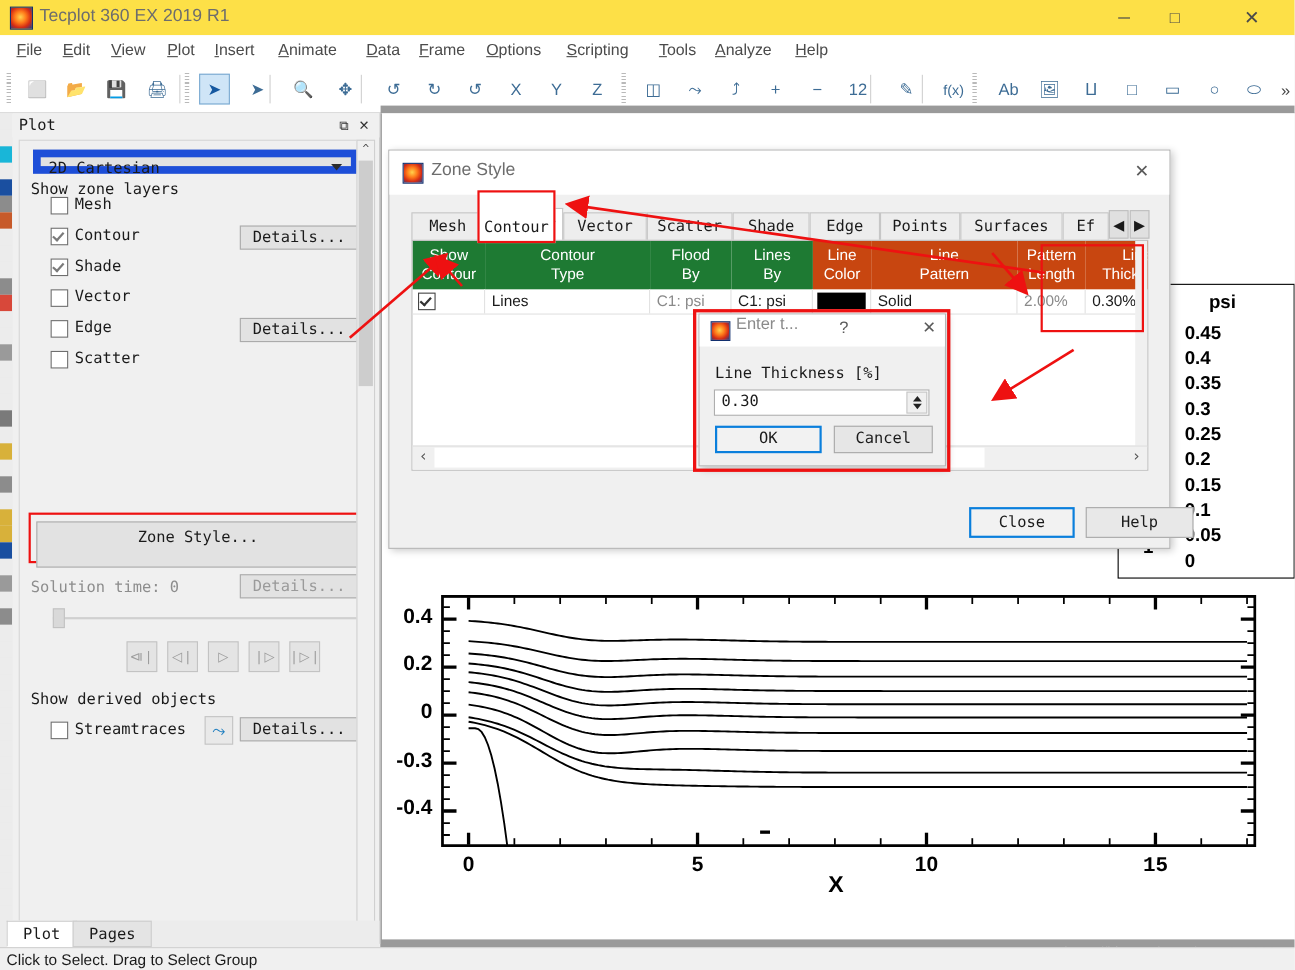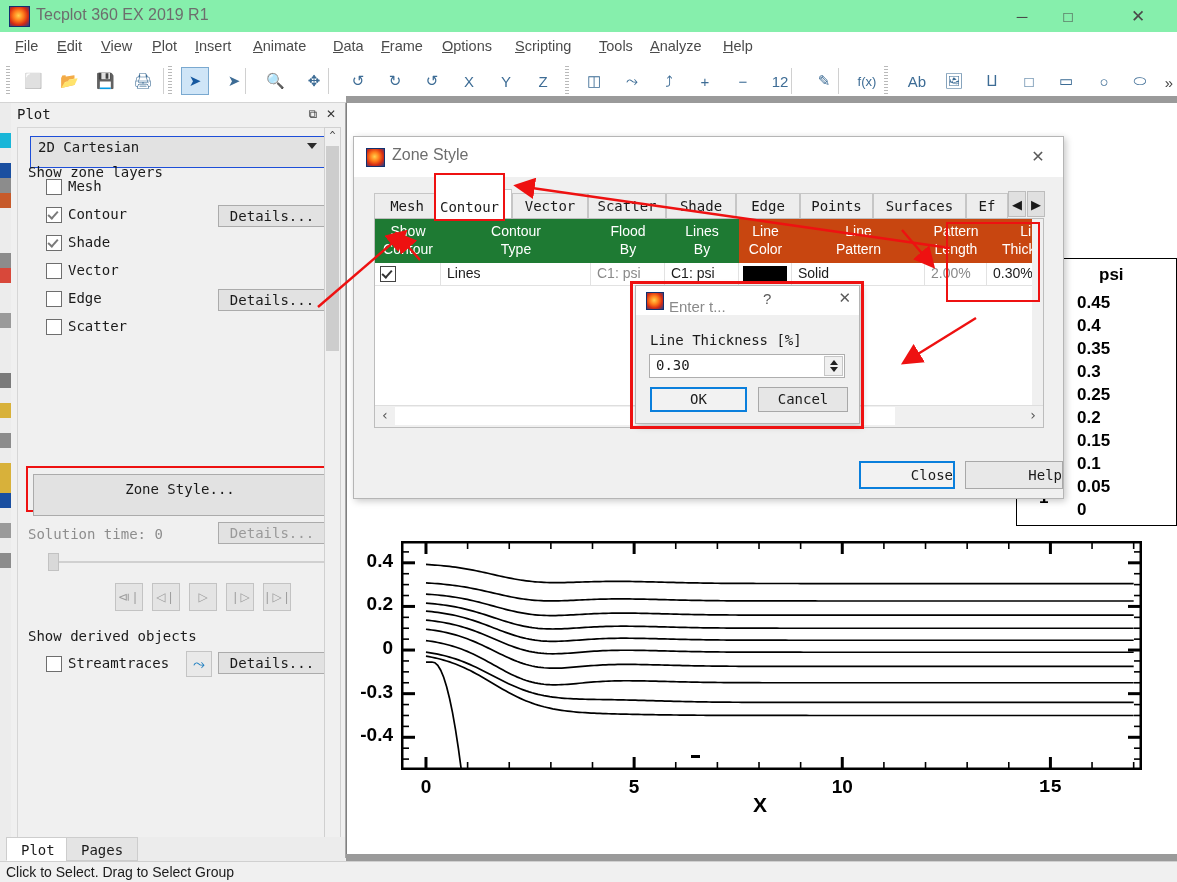--- a/index.html
+++ b/index.html
@@ -5,21 +5,21 @@
   html,body{margin:0;padding:0;}
   body{
     width:1177px;height:882px;overflow:hidden;position:relative;
     background:#f0f0f0;
     font-family:"Liberation Sans",sans-serif;
     font-size:13px;color:#1a1a1a;
   }
   .mono{font-family:"DejaVu Sans Mono","Liberation Mono",monospace;}
 
   
-  #titlebar{position:absolute;left:0;top:0;width:1177px;height:32px;background:#86efac;}
+  #titlebar{position:absolute;left:0;top:0;width:1177px;height:32px;background:#fde047;}
   #titlebar .app-icon{position:absolute;left:9px;top:6px;width:19px;height:19px;
     background:radial-gradient(circle at 45% 45%, #ffd24d 0%, #ff7a1a 35%, #d42b14 65%, #1b3f8f 100%);
     border:1px solid #12306e;}
   #titlebar .title-text{position:absolute;left:36px;top:6px;font-size:16px;color:#6d6d6d;}
   .winbtn{position:absolute;top:0;width:46px;height:32px;color:#4a4a4a;font-size:15px;
     display:flex;align-items:center;justify-content:center;}
   #btn-min{right:132px;}
   #btn-max{right:86px;}
   #btn-close{right:16px;width:46px;font-size:17px;}
 
@@ -54,22 +54,22 @@
   #sb-body{position:absolute;left:6px;top:24px;width:316px;height:726px;background:#f0f0f0;
     border:1px solid #d6d6d6;box-sizing:border-box;overflow:hidden;}
   #sb-scroll{position:absolute;right:4px;top:24px;width:17px;height:726px;background:#f0f0f0;
     border:1px solid #d0d0d0;box-sizing:border-box;}
   #sb-scroll .arr{position:absolute;left:0;width:15px;height:16px;text-align:center;font-size:10px;
     color:#444;line-height:16px;}
   #sb-scroll .arr.up{top:0;}
   #sb-scroll .arr.dn{bottom:0;}
   #sb-scroll .thumb{position:absolute;left:1px;top:18px;width:13px;height:205px;background:#cdcdcd;}
 
-  .combo{position:absolute;left:12px;top:8px;width:296px;height:32px;background:#e2e2e2;
-    border:1px solid #1d4ed8;box-sizing:border-box;}
+  .combo{position:absolute;left:12px;top:8px;width:296px;height:22px;background:#e2e2e2;
+    border:7px solid #1d4ed8;box-sizing:border-box;}
   .combo .txt{position:absolute;left:7px;top:2px;font-size:14px;}
   .combo .car{position:absolute;right:8px;top:6px;width:0;height:0;border-left:5px solid transparent;
     border-right:5px solid transparent;border-top:6px solid #2b2b2b;}
   .sec-title{position:absolute;left:10px;font-size:14px;color:#1a1a1a;}
   .chkrow{position:absolute;left:28px;height:20px;}
   .cbx{position:absolute;left:0;top:1px;width:14px;height:14px;background:#fff;border:1px solid #6e6e6e;}
   .cbx.on:after{content:"";position:absolute;left:3px;top:1px;width:4px;height:8px;
     border:solid #7a7a7a;border-width:0 2px 2px 0;transform:rotate(42deg);}
   .chkrow .cl{position:absolute;left:22px;top:0px;font-size:14px;}
   .btn-det{position:absolute;width:108px;height:22px;background:#e2e2e2;border:1px solid #ababab;
@@ -161,31 +161,31 @@
   #tbl-vscroll{position:absolute;right:0;top:0;width:11px;height:188px;background:#f0f0f0;}
 
   #zs-selrow{position:absolute;left:20px;top:300px;width:670px;height:28px;}
   #zs-selrow .lb{position:absolute;left:0;top:4px;font-size:14px;}
   #zs-selrow .fld{position:absolute;left:163px;top:0;width:275px;height:26px;background:#fff;
     border:1px solid #b0b0b0;box-sizing:border-box;}
   #zs-selrow .bt{position:absolute;top:0;height:26px;background:#e2e2e2;border:1px solid #ababab;
     box-sizing:border-box;text-align:center;line-height:24px;font-size:14px;}
 
   #zs-foot .bt{position:absolute;top:324px;height:28px;background:#e8e8e8;
-    border:1px solid #a8a8a8;box-sizing:border-box;text-align:right;line-height:26px;font-size:14px;}
+    border:1px solid #a8a8a8;box-sizing:border-box;text-align:center;line-height:26px;font-size:14px;margin-left:22px;}
   #zs-foot .bt.def{border:2px solid #0a7fdc;background:#f2f2f2;line-height:24px;}
 
   
   #entdlg{position:absolute;left:635px;top:285px;width:225px;height:139px;background:#f0f0f0;
     border:1px solid #b5b5b5;box-sizing:border-box;box-shadow:2px 2px 7px rgba(0,0,0,.25);z-index:20;}
   #ent-title{position:absolute;left:0;top:0;width:223px;height:29px;background:#ffffff;}
   #ent-title .ic{position:absolute;left:10px;top:6px;width:16px;height:16px;
     background:radial-gradient(circle at 45% 45%, #ffd24d 0%, #ff7a1a 35%, #d42b14 65%, #1b3f8f 100%);
     border:1px solid #12306e;}
-  #ent-title .tt{position:absolute;left:33px;top:12px;font-size:15px;color:#8a8a8a;}
+  #ent-title .tt{position:absolute;left:33px;top:0;font-size:15px;color:#8a8a8a;}
   #ent-title .q{position:absolute;left:127px;top:4px;font-size:15px;color:#5a5a5a;}
   #ent-title .xx{position:absolute;right:8px;top:3px;font-size:15px;color:#5a5a5a;}
   #ent-lbl{position:absolute;left:14px;top:46px;font-size:14px;color:#1a1a1a;}
   #ent-spin{position:absolute;left:13px;top:68px;width:196px;height:24px;background:#fff;
     border:1px solid #aeaeae;box-sizing:border-box;}
   #ent-spin .v{position:absolute;left:6px;top:2px;font-size:14px;}
   #ent-spin .sp{position:absolute;right:1px;top:1px;width:19px;height:20px;background:#f0f0f0;
     border:1px solid #c6c6c6;box-sizing:border-box;}
   #ent-spin .sp i{position:absolute;left:5px;width:0;height:0;border-left:4px solid transparent;
     border-right:4px solid transparent;}

